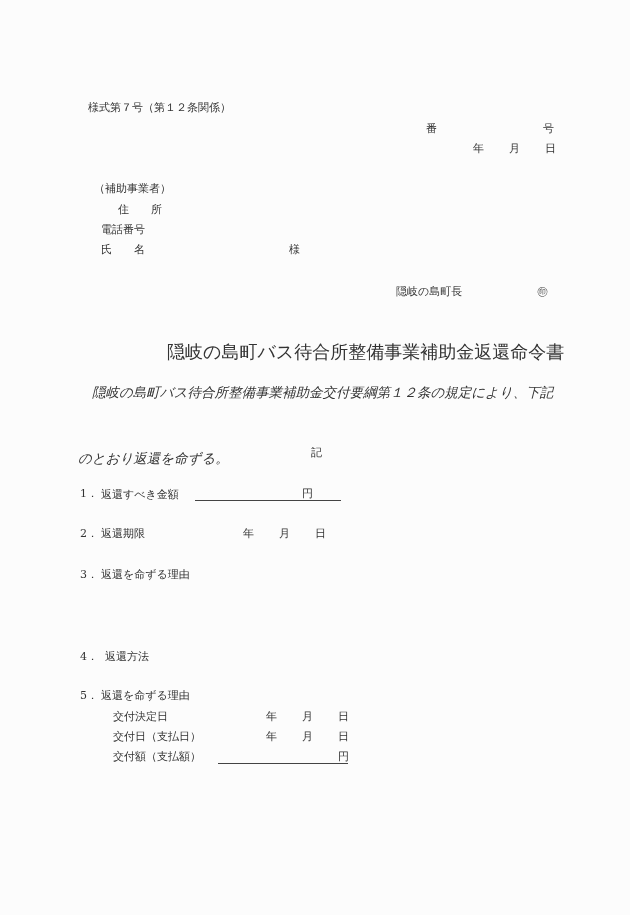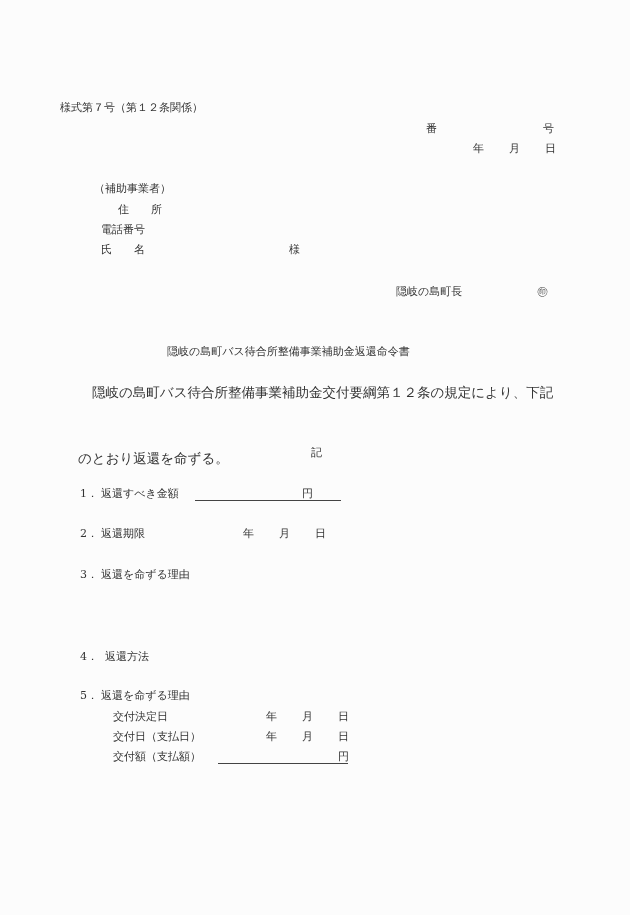--- a/index.html
+++ b/index.html
@@ -15,39 +15,40 @@
       font-family: "DejaVu Serif", "Liberation Serif", serif;
       color: #333333;
       font-size: 11px;
     }
     .abs {
       position: absolute;
       white-space: nowrap;
       line-height: 14px;
     }
     .title {
-      font-size: 11px;
+      font-size: 18px;
       line-height: 18px;
     }
     .body-text {
       font-size: 13.5px;
       line-height: 22px;
+      font-style: italic;
     }
     .uline {
       position: absolute;
       height: 0;
       border-bottom: 1px solid #444444;
     }
   </style>
 </head>
 <body>
 
 <div>
 
-  <div class="abs" style="left:60px; top:101px;">様式第７号（第１２条関係）</div>
+  <div class="abs" style="left:88px; top:101px;">様式第７号（第１２条関係）</div>
   <div class="abs" style="left:426px; top:122px;">番</div>
   <div class="abs" style="left:543px; top:122px;">号</div>
   <div class="abs" style="left:473px; top:142px;">年</div>
   <div class="abs" style="left:509px; top:142px;">月</div>
   <div class="abs" style="left:545px; top:142px;">日</div>
 
   <div class="abs" style="left:94px; top:182px;">（補助事業者）</div>
   <div class="abs" style="left:118px; top:203px;">住　　所</div>
   <div class="abs" style="left:101px; top:223px;">電話番号</div>
   <div class="abs" style="left:101px; top:243px;">氏　　名</div>
@@ -57,21 +58,21 @@
   <div class="abs" style="left:537px; top:285px;">㊞</div>
 
   <div class="abs title" style="left:167px; top:343px;">隠岐の島町バス待合所整備事業補助金返還命令書</div>
 
   <div class="abs body-text" style="left:92px; top:381px;">隠岐の島町バス待合所整備事業補助金交付要綱第１２条の規定により、下記</div>
   <div class="abs body-text" style="left:78px; top:402px;margin-top:45px;">のとおり返還を命ずる。</div>
 
   <div class="abs" style="left:311px; top:446px;">記</div>
 
   <div class="abs" style="left:80px; top:487px;">1．</div>
-  <div class="abs" style="left:101px; top:487px;">返還すべき金額</div>
+  <div class="abs" style="left:101px; top:487px;font-family:Liberation Serif, serif;">返還すべき金額</div>
   <div class="uline" style="left:195px; top:500px; width:146px;"></div>
   <div class="abs" style="left:302px; top:487px;">円</div>
 
   <div class="abs" style="left:80px; top:527px;">2．</div>
   <div class="abs" style="left:101px; top:527px;">返還期限</div>
   <div class="abs" style="left:243px; top:527px;">年</div>
   <div class="abs" style="left:279px; top:527px;">月</div>
   <div class="abs" style="left:315px; top:527px;">日</div>
 
   <div class="abs" style="left:80px; top:568px;">3．</div>

